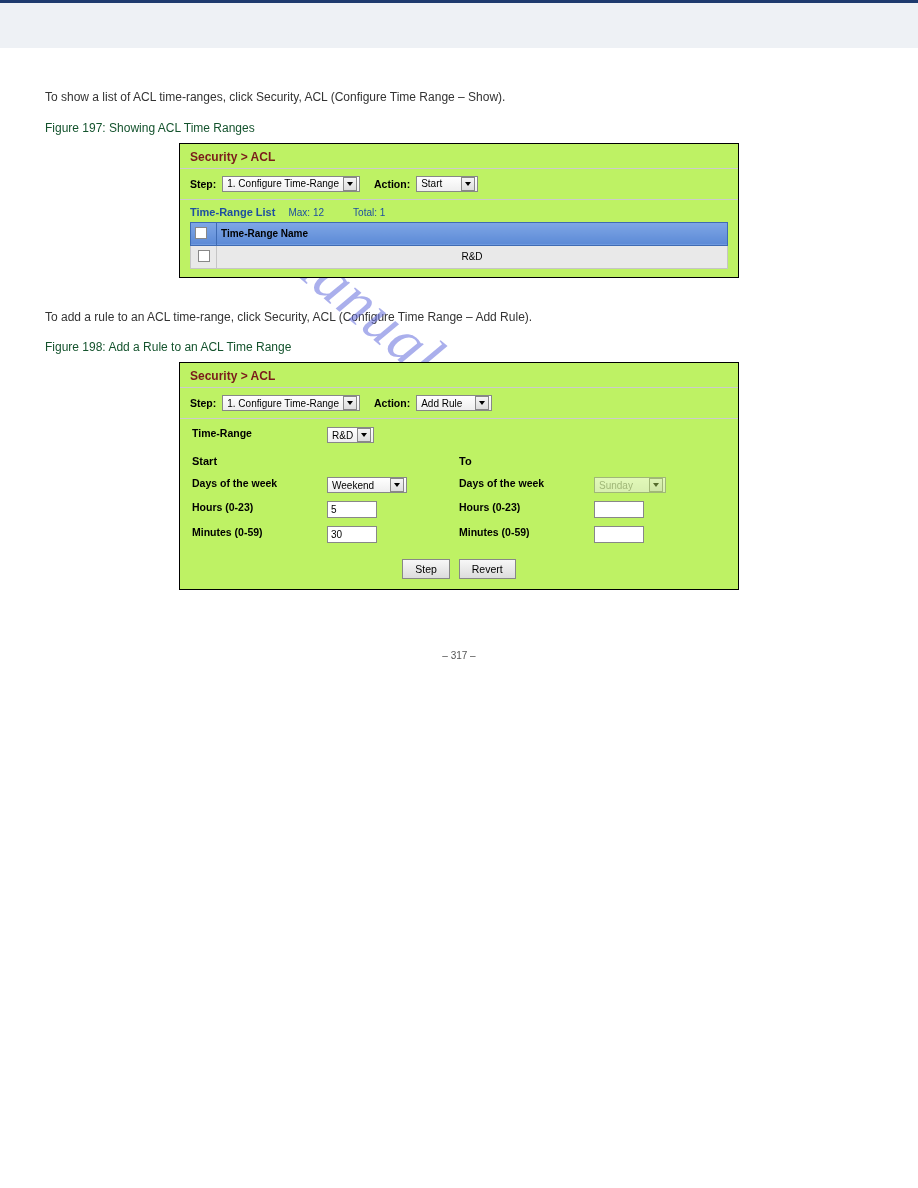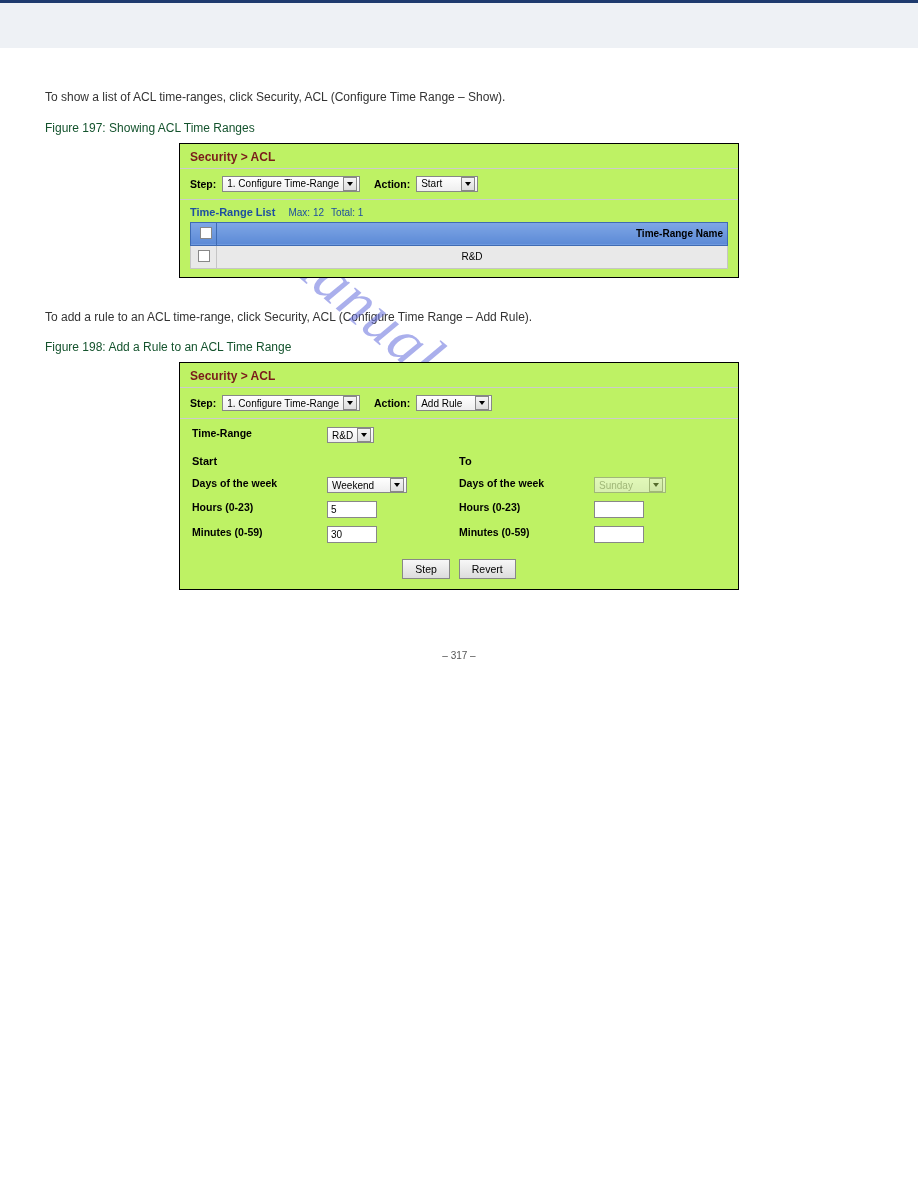--- a/index.html
+++ b/index.html
@@ -78,33 +78,33 @@
     border-left: 3px solid transparent;
     border-right: 3px solid transparent;
     border-top: 4px solid #000;
   }
   .ss-list-head {
     padding: 6px 10px 4px 10px;
     font-size: 11px;
   }
   .ss-list-head .tname { color: #1e4fa0; font-weight: bold; }
   .ss-list-head .max { color: #1e4fa0; margin-left: 10px; font-size: 10px; }
-  .ss-list-head .tot { color: #1e4fa0; margin-left: 4px; font-size: 10px; }
+  .ss-list-head .tot { color: #1e4fa0; margin-left: 26px; font-size: 10px; }
   .ss-table {
     width: calc(100% - 20px);
     margin: 0 10px 8px 10px;
     border-collapse: collapse;
     font-size: 10px;
   }
   .ss-table th {
     background: linear-gradient(#7fa7e6,#5c8ad6);
     border: 1px solid #3f6bb3;
     color: #000;
     padding: 4px;
-    text-align: right;
+    text-align: left;
   }
   .ss-table th.chk { width: 26px; }
   .ss-table td {
     background: #e9e9e9;
     border: 1px solid #c5c5c5;
     padding: 4px;
     text-align: center;
   }
   .ss-chkbox {
     width: 12px; height: 12px;

